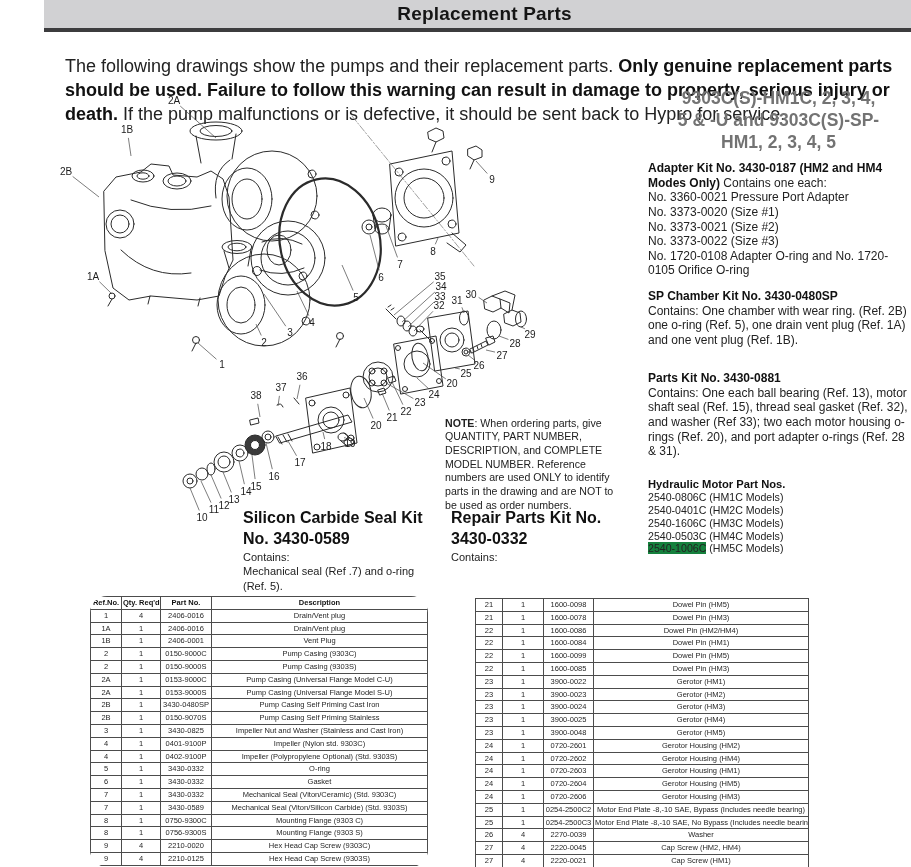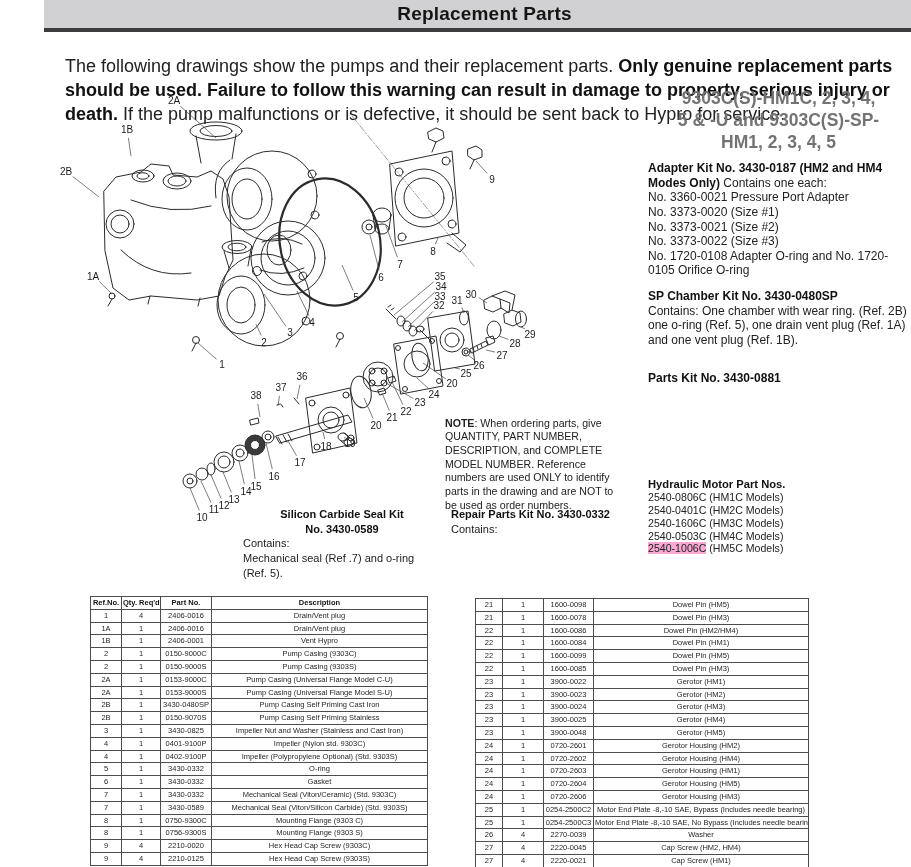--- a/index.html
+++ b/index.html
@@ -18,30 +18,30 @@
   
   .model-heading{position:absolute;left:647px;top:87px;width:263px;text-align:center;
     font-size:17.5px;font-weight:bold;line-height:1.27;color:#737373;}
   .rc{position:absolute;left:648px;width:262px;font-size:12px;line-height:1.22;color:#222;}
   .rc b{color:#111;margin-top:48px;}
   .rc-adapter{top:161px;}
   .rc-sp{top:289px;}
   .rc-parts{top:371px;}
   .rc-hyd{top:478px;font-size:10.6px;line-height:1.2;}
   .rc-hyd b{font-size:11.2px;}
-  .hl{background:#f9a8d4;}
+  .hl{background:#15803d;}
   
   .note{position:absolute;left:445px;top:406px;width:172px;font-size:10.6px;line-height:1.29;color:#222;}
   .kit{position:absolute;font-size:11px;line-height:1.33;color:#222;}
-  .kit b{font-size:11px;color:#111;text-align:center;}
+  .kit b{font-size:16px;color:#111;}
   .kit-seal{left:243px;top:507px;width:198px;}
   .kit-repair{left:444px;top:507px;width:192px;margin-left:7px;}
   
   .tblwrap{position:absolute;overflow:hidden;background:#fff;}
-  .tbl-left{left:90px;top:596px;width:338px;height:271px;}
+  .tbl-left{left:90px;top:596px;width:338px;height:271px;border-radius:17px;}
   .tbl-right{left:475px;top:598px;width:334px;height:269px;}
   table{border-collapse:collapse;table-layout:fixed;width:100%;border:1.5px solid #3f3f3f;}
   th,td{border:1px solid #4c4c4c;font-size:7.5px;line-height:11.8px;height:11.8px;
     text-align:center;padding:0 1px;overflow:hidden;white-space:nowrap;color:#262626;}
   th{font-weight:bold;color:#111;}
   .diagram-svg{position:absolute;left:60px;top:95px;}
   .diagram-svg text{font-family:"Liberation Sans",sans-serif;font-size:10px;fill:#1c1c1c;}
 </style>
 </head>
 <body>
@@ -301,20 +301,21 @@
       </div>
   </div>
 
   <div class="rc rc-sp">
     <b>SP Chamber Kit No. 3430-0480SP</b><br>
     <span>Contains: One chamber with wear ring. (Ref. 2B) one o-ring (Ref. 5), one drain vent plug (Ref. 1A) and one vent plug (Ref. 1B).</span>
   </div>
 
   <div class="rc rc-parts">
     <b>Parts Kit No. 3430-0881</b><br>
+    <span>Contains: One each ball bearing (Ref. 13), motor shaft seal (Ref. 15), thread seal gasket (Ref. 32), and washer (Ref 33); two each motor housing o-rings (Ref. 20), and port adapter o-rings (Ref. 28 &amp; 31).</span>
   </div>
 
   <div class="rc rc-hyd">
     <b>Hydraulic Motor Part Nos.</b>
     <div>
         <div>2540-0806C (HM1C Models)</div>
         <div>2540-0401C (HM2C Models)</div>
         <div>2540-1606C (HM3C Models)</div>
         <div>2540-0503C (HM4C Models)</div>
       </div>
@@ -360,21 +361,21 @@
           <tr>
             <td>1A</td>
             <td>1</td>
             <td>2406-0016</td>
             <td>Drain/Vent plug</td>
           </tr>
           <tr>
             <td>1B</td>
             <td>1</td>
             <td>2406-0001</td>
-            <td>Vent Hypro</td>
+            <td>Vent Plug</td>
           </tr>
           <tr>
             <td>2</td>
             <td>1</td>
             <td>0150-9000C</td>
             <td>Pump Casing (9303C)</td>
           </tr>
           <tr>
             <td>2</td>
             <td>1</td>

